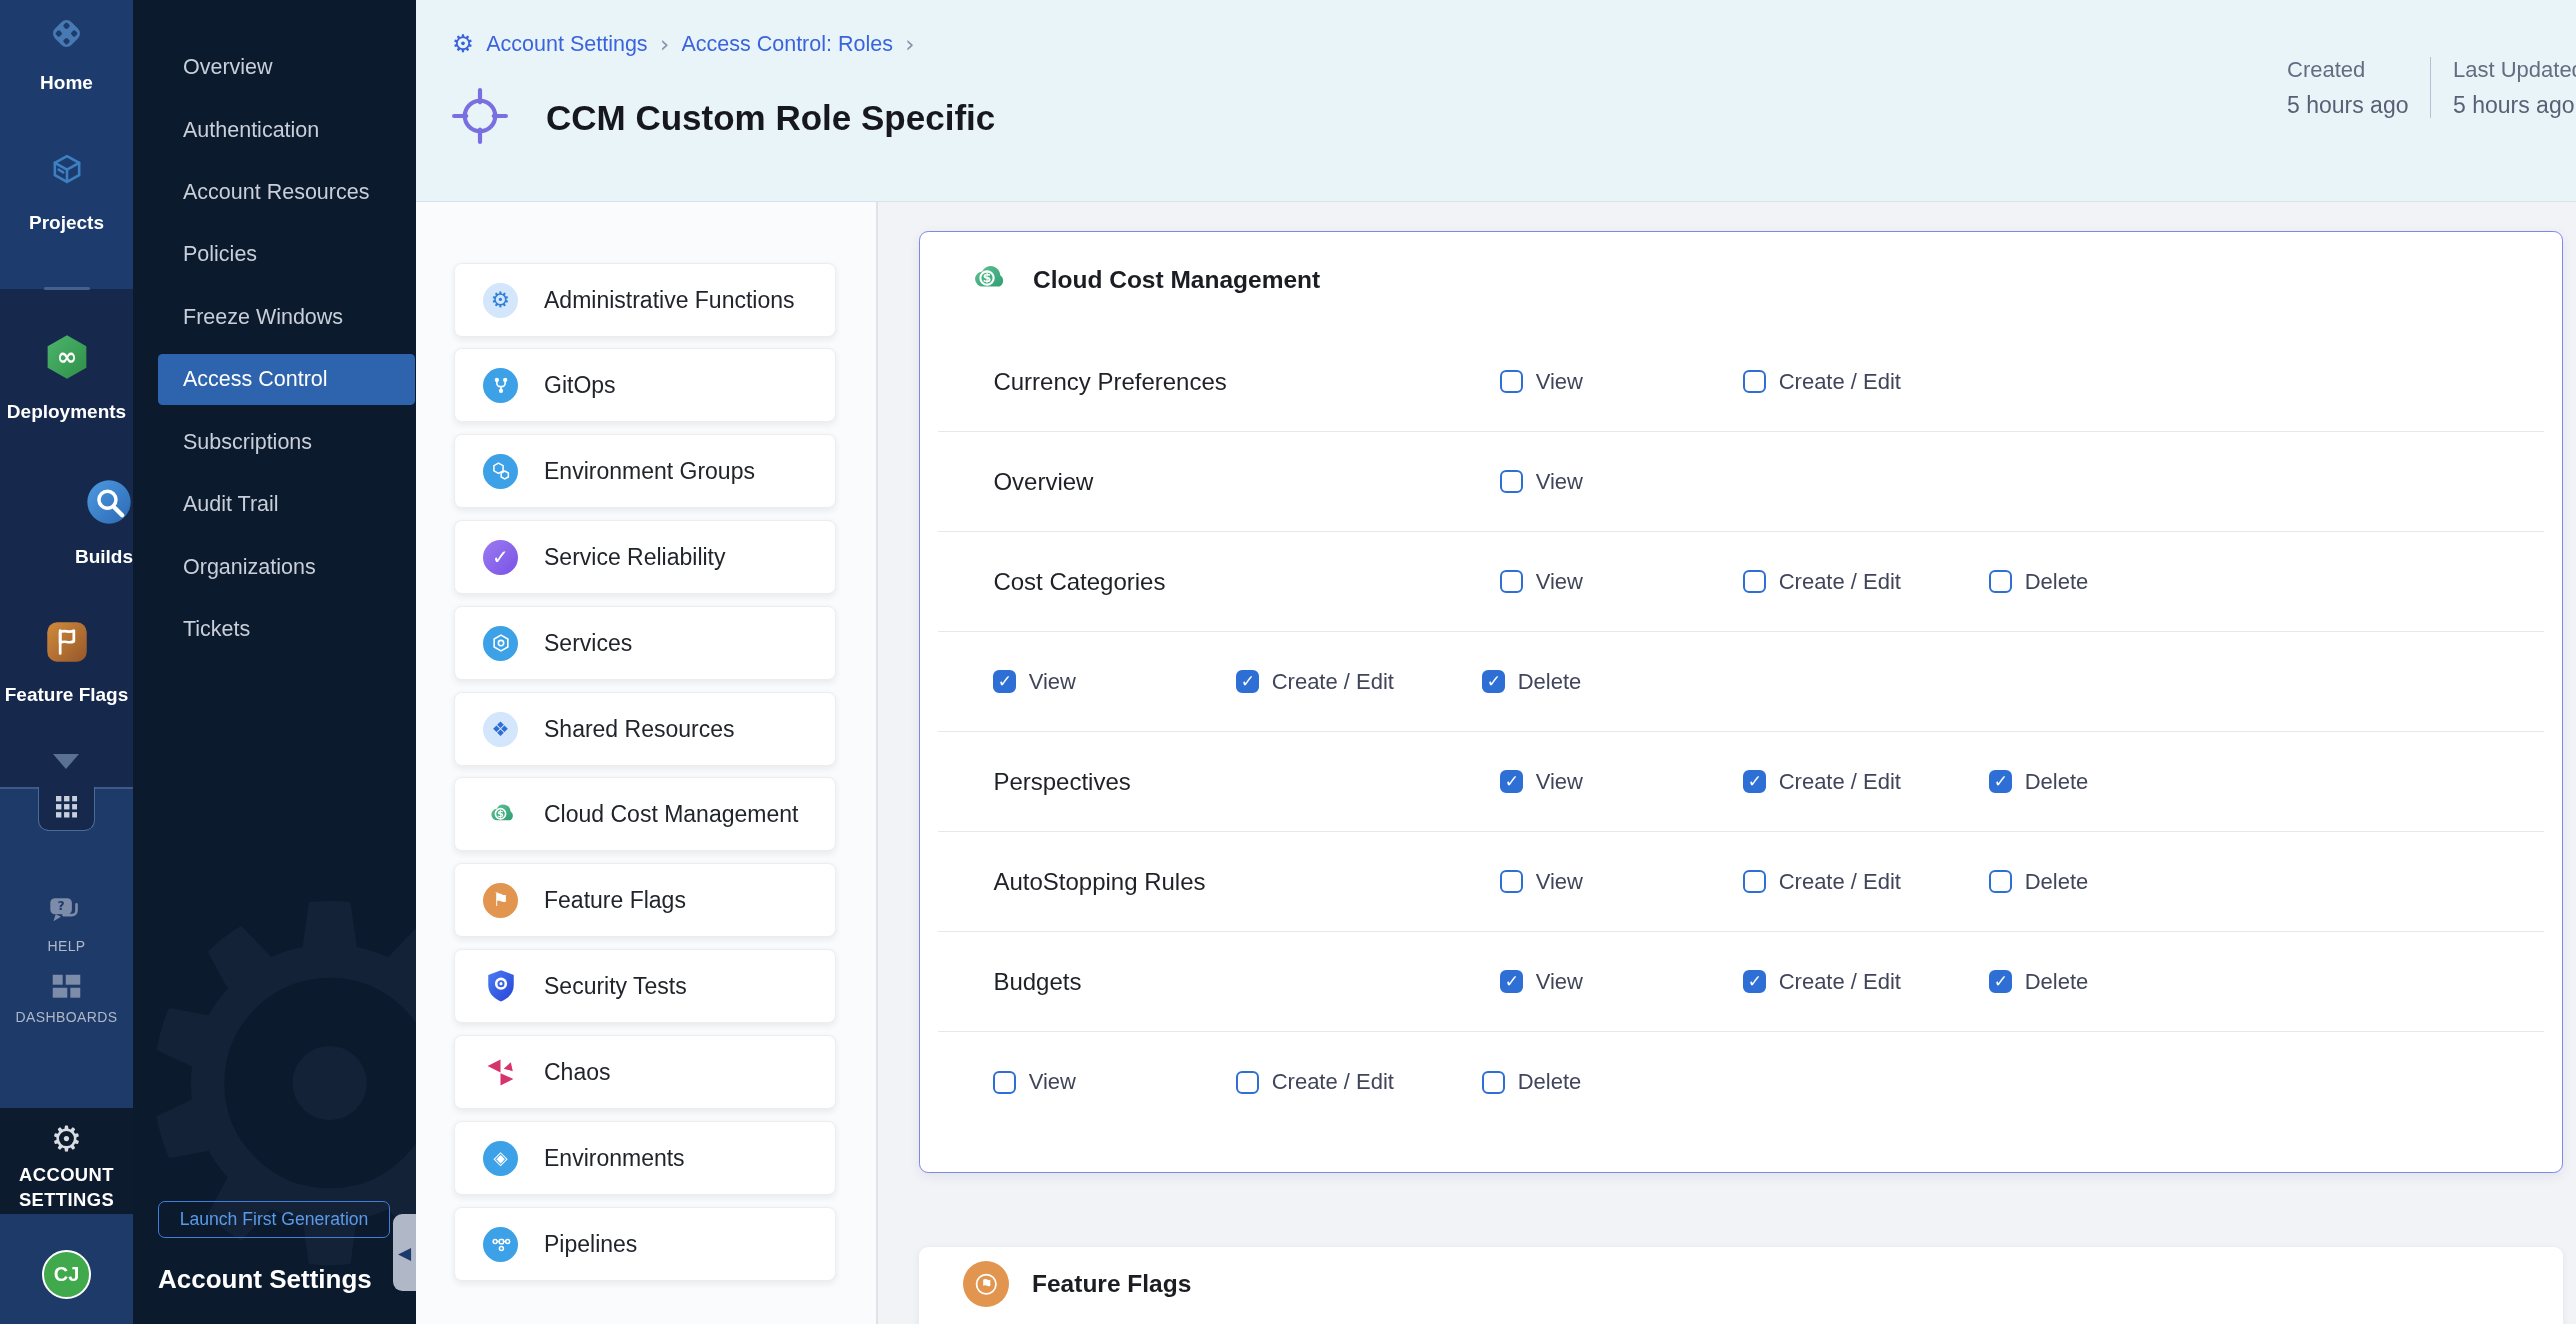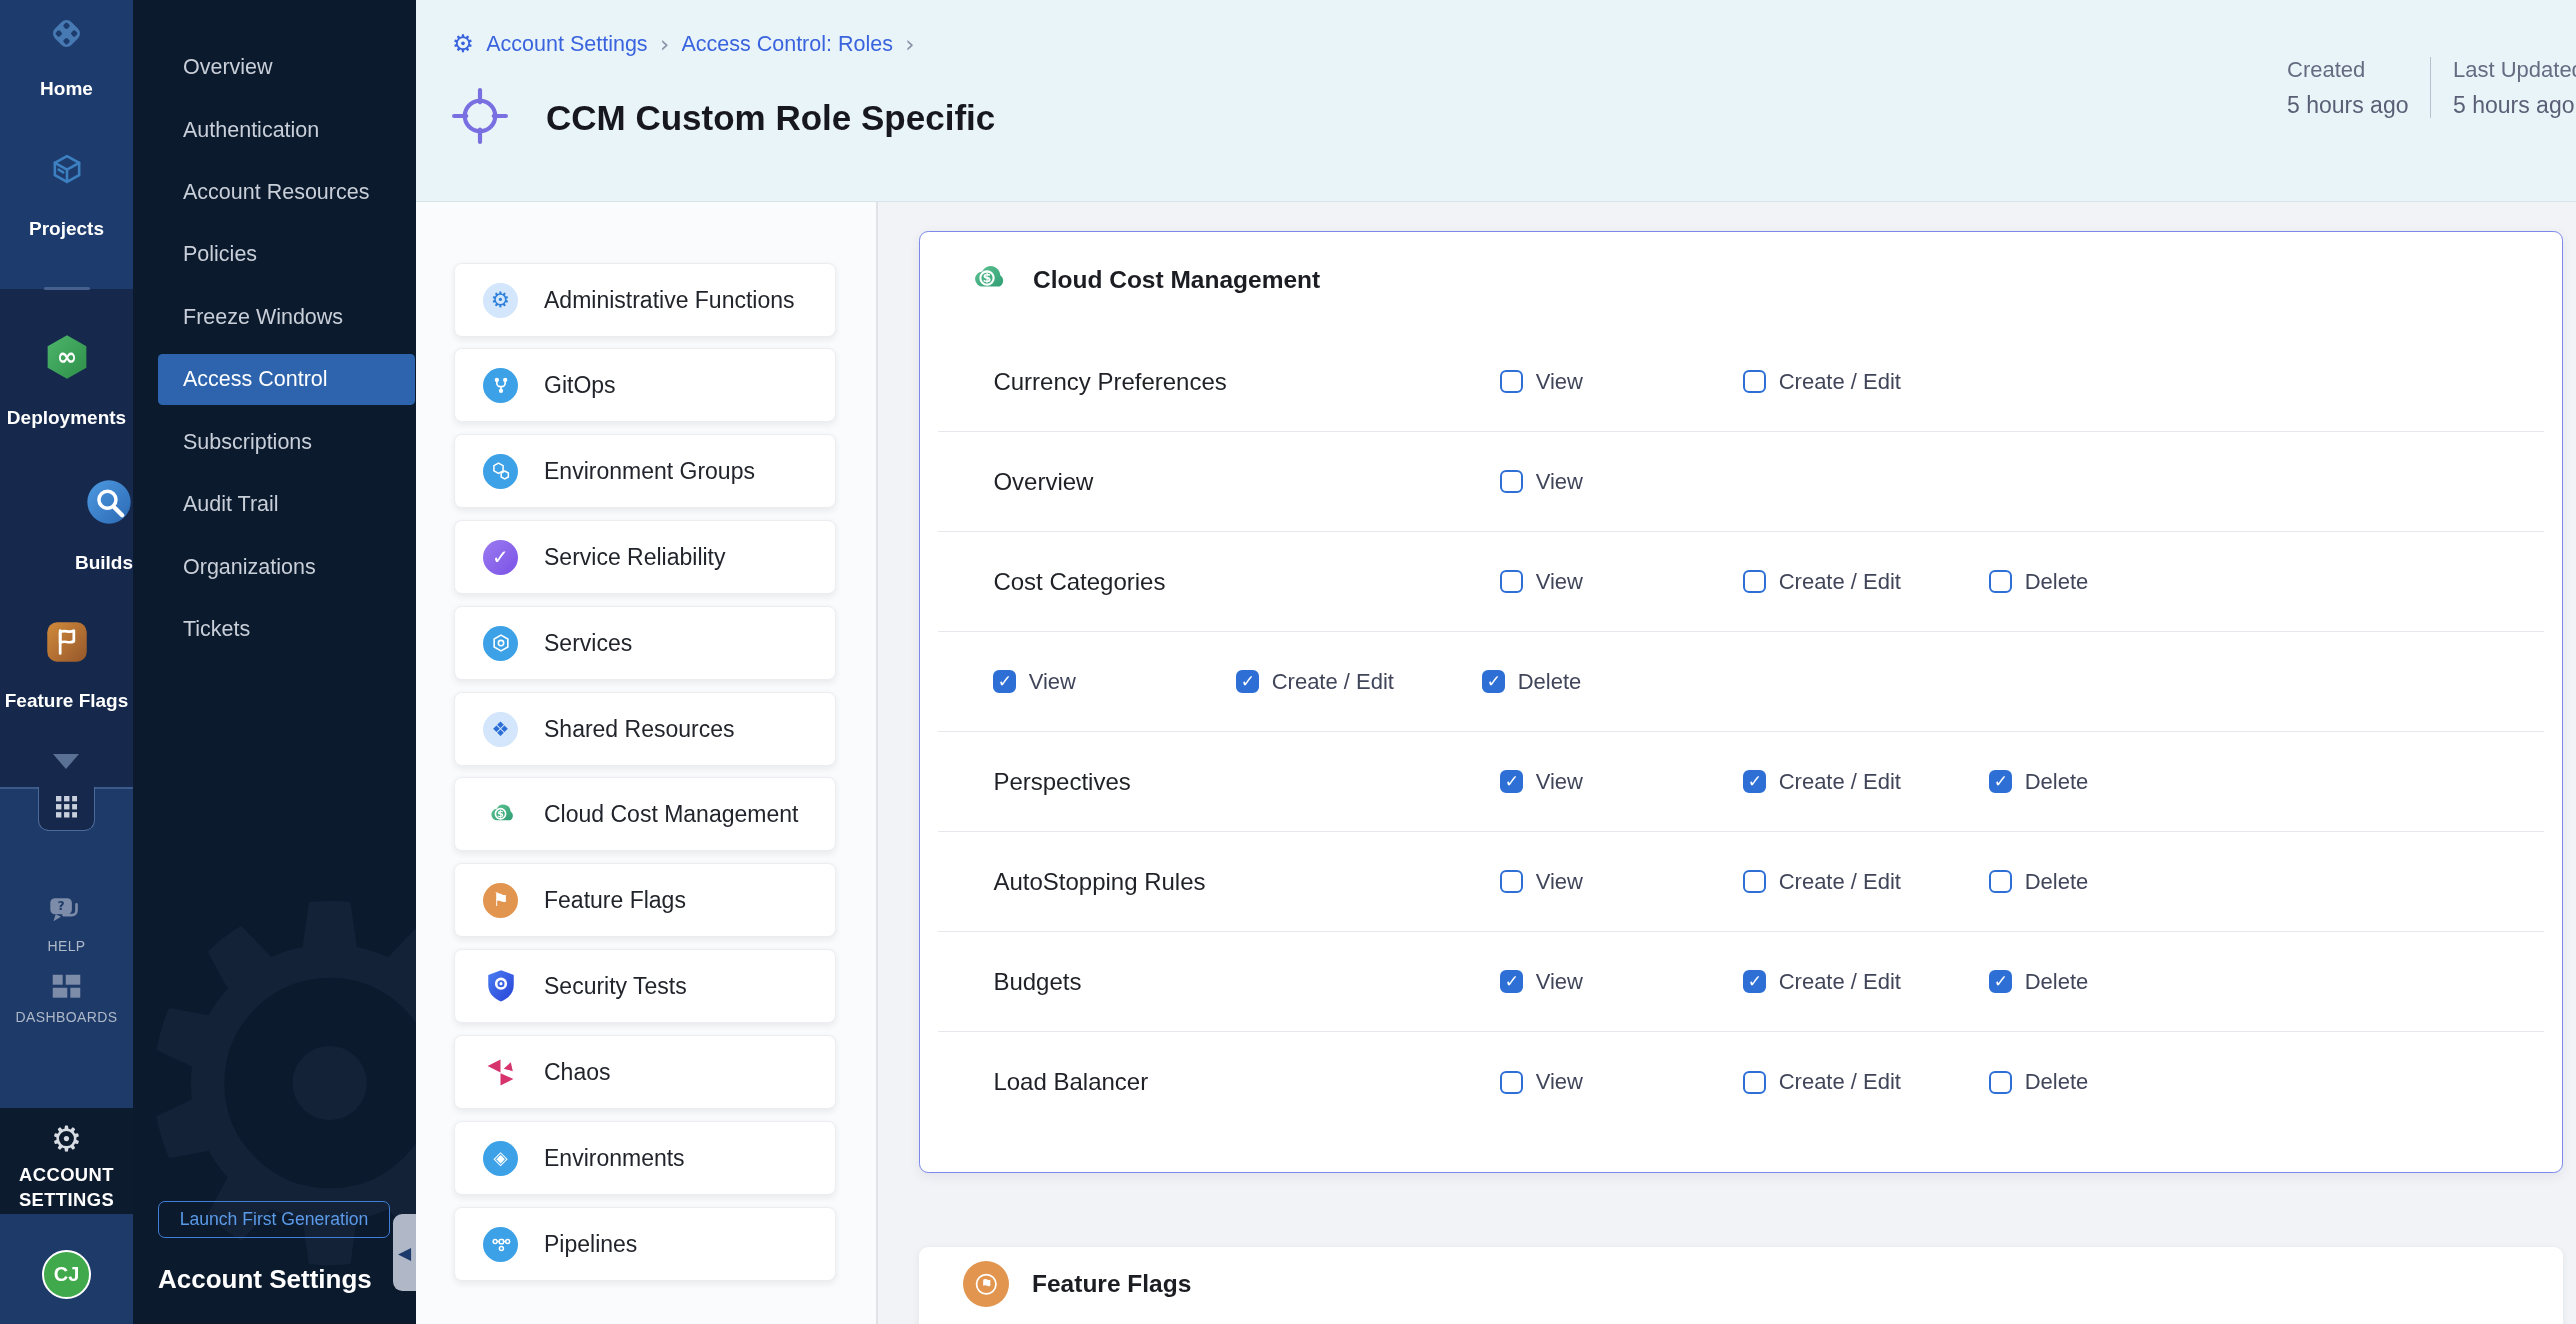--- a/index.html
+++ b/index.html
@@ -8,21 +8,21 @@
        font-family:"Liberation Sans","DejaVu Sans",sans-serif;background:#f1f3f6;}
   .glyph{font-family:"DejaVu Sans",sans-serif;}
 
   
   .rail{position:absolute;left:0;top:0;width:133px;height:1324px;background:#1d3b6c;z-index:5;}
   .rail-sec-modules{position:absolute;left:0;top:289px;width:133px;height:498px;background:#16294d;}
   .rail-sec-mid{position:absolute;left:0;top:787px;width:133px;height:321px;background:#1e3a68;}
   .rail-sec-account{position:absolute;left:0;top:1108px;width:133px;height:107px;background:#0d1b2e;}
   .rail-sec-bottom{position:absolute;left:0;top:1214px;width:133px;height:110px;background:#1e3a68;}
   .rail-item{position:absolute;left:0;width:133px;display:flex;flex-direction:column;align-items:center;cursor:pointer;}
-  .rail-label{color:#ffffff;font-size:19px;font-weight:600;margin-top:23px;white-space:nowrap;}
+  .rail-label{color:#ffffff;font-size:19px;font-weight:600;margin-top:17px;white-space:nowrap;}
   .rail-label-sm{color:#aeb8c8;font-size:14px;font-weight:500;margin-top:6.1px;letter-spacing:0.4px;white-space:nowrap;}
   .rail-dash{position:absolute;left:44px;top:287px;width:46px;height:3.1px;border-radius:1.5px;background:#46618e;}
   .rail-chevron{position:absolute;left:53px;top:754px;width:0;height:0;border-left:13.8px solid transparent;border-right:13.8px solid transparent;border-top:15.3px solid #5a7195;cursor:pointer;}
   .rail-line{position:absolute;left:0;top:787px;width:133px;height:1.5px;background:#3c5a8a;}
   .rail-tab{position:absolute;left:38px;top:787px;width:57px;height:44px;background:#16294d;border:1.5px solid #4a6a9a;border-top:none;border-radius:0 0 10.7px 10.7px;display:flex;align-items:center;justify-content:center;cursor:pointer;}
   .acct-label{color:#ffffff;font-size:18.4px;font-weight:600;line-height:25px;text-align:center;letter-spacing:0.4px;}
   .avatar{width:49px;height:49px;border-radius:50%;background:#3fa94c;border:2.3px solid #ffffff;display:flex;align-items:center;justify-content:center;color:#fff;font-size:20px;font-weight:700;cursor:pointer;}
 
   
   .menu{position:absolute;left:133px;top:0;width:283px;height:1324px;background:#0b1a2d;overflow:hidden;z-index:4;}
@@ -559,21 +559,20 @@
             </div>
           <div class="slot s3">
               <label class="perm">
             <span class="cb checked"></span>
             <span class="perm-text">Delete</span>
               </label>
             </div>
         </div>
 
         <div class="prow">
-          <div class="prow-label">Load Balancer</div>
           <div class="slot s1">
               <label class="perm">
             <span class="cb"></span>
             <span class="perm-text">View</span>
               </label>
             </div>
           <div class="slot s2">
               <label class="perm">
             <span class="cb"></span>
             <span class="perm-text">Create / Edit</span>

